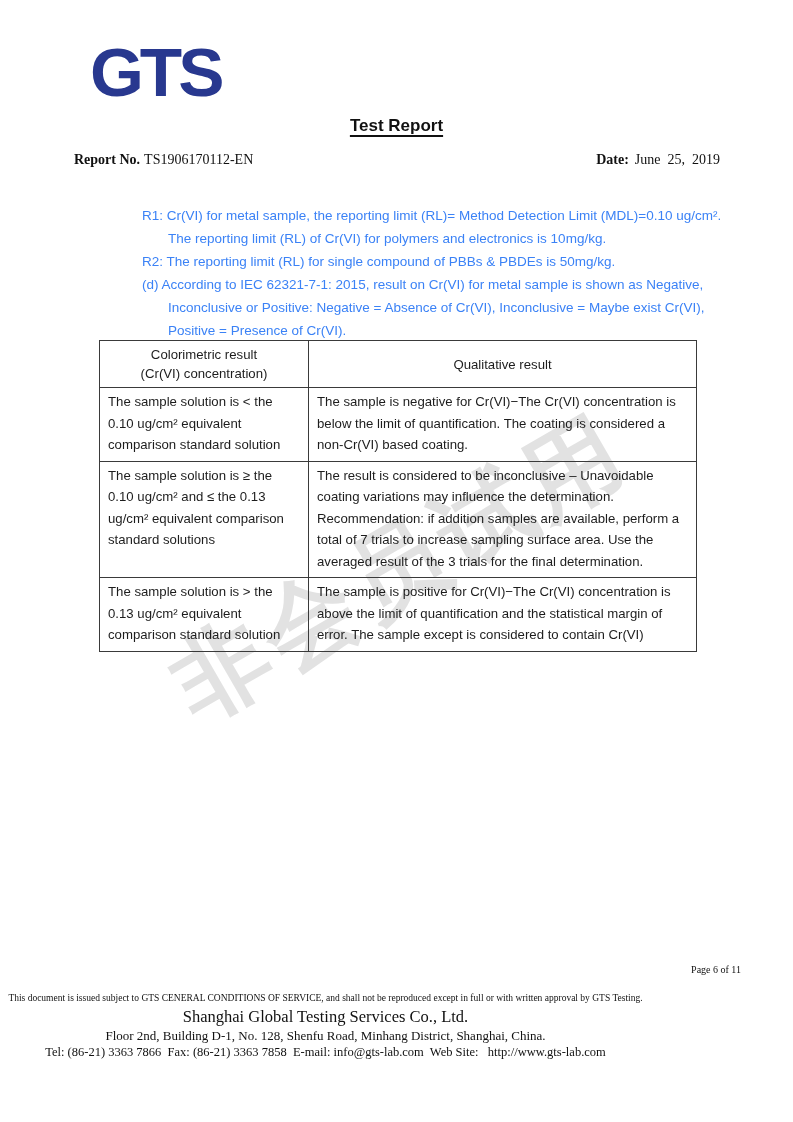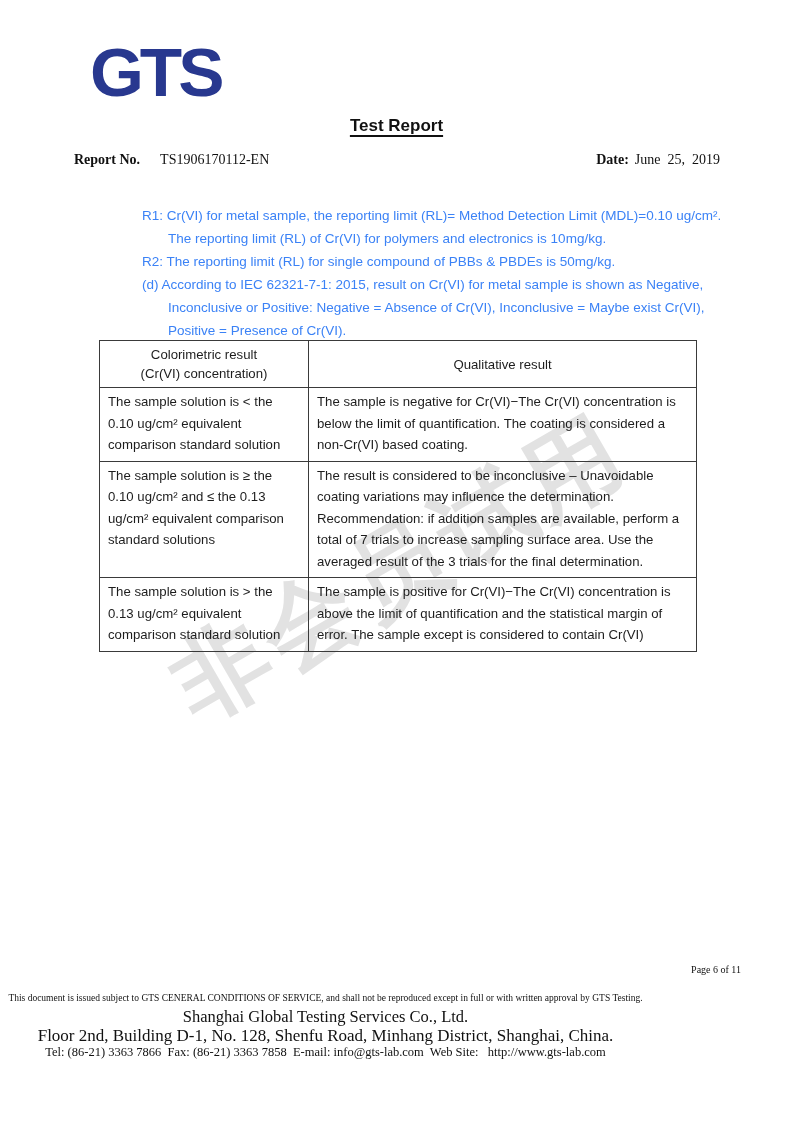--- a/index.html
+++ b/index.html
@@ -37,21 +37,21 @@
   }
   
   .report-row{
     left:0;top:152px;width:793px;
     display:flex;justify-content:space-between;
     padding:0 73px 0 74px;box-sizing:border-box;
     font-family:"Liberation Serif",serif;font-size:14px;color:#111;
   }
   .lbl{font-weight:bold;}
   .val{font-weight:normal;}
-  .report-left .val{margin-left:20px;}
+  .report-left .val{margin-left:4px;}
   .report-right .val{margin-left:6px;white-space:pre;margin-top:32px;}
   
   .notes{
     left:95px;top:204px;width:620px;
     font-size:13.5px;line-height:23px;color:#3b82f6;margin-left:47px;
   }
   .note-line{white-space:nowrap;}
   .indent-1{padding-left:26px;}
   
   .result-table-wrap{left:99px;top:340px;}
@@ -76,21 +76,21 @@
     right:52px;top:964px;
     font-family:Liberation Serif, serif;font-size:10px;color:#111;
   }
   
   .footer{
     left:0;top:992px;width:651px;text-align:center;
     font-family:"Liberation Serif",serif;color:#111;
   }
   .footer-conditions{font-size:9.5px;line-height:13px;}
   .footer-company{font-size:16.5px;line-height:22px;margin-top:1px;}
-  .footer-address{font-size:17px;line-height:16px;}
+  .footer-address{font-size:13px;line-height:16px;}
   .footer-contact{font-size:12.5px;line-height:16px;white-space:pre;}
 </style>
 </head>
 <body>
 
 <div class="page">
 
   <div class="watermark" style="color: rgb(226, 226, 226);">非会员试用</div>
 
   <div class="layer logo" style="color:#28388f;">GTS</div>

